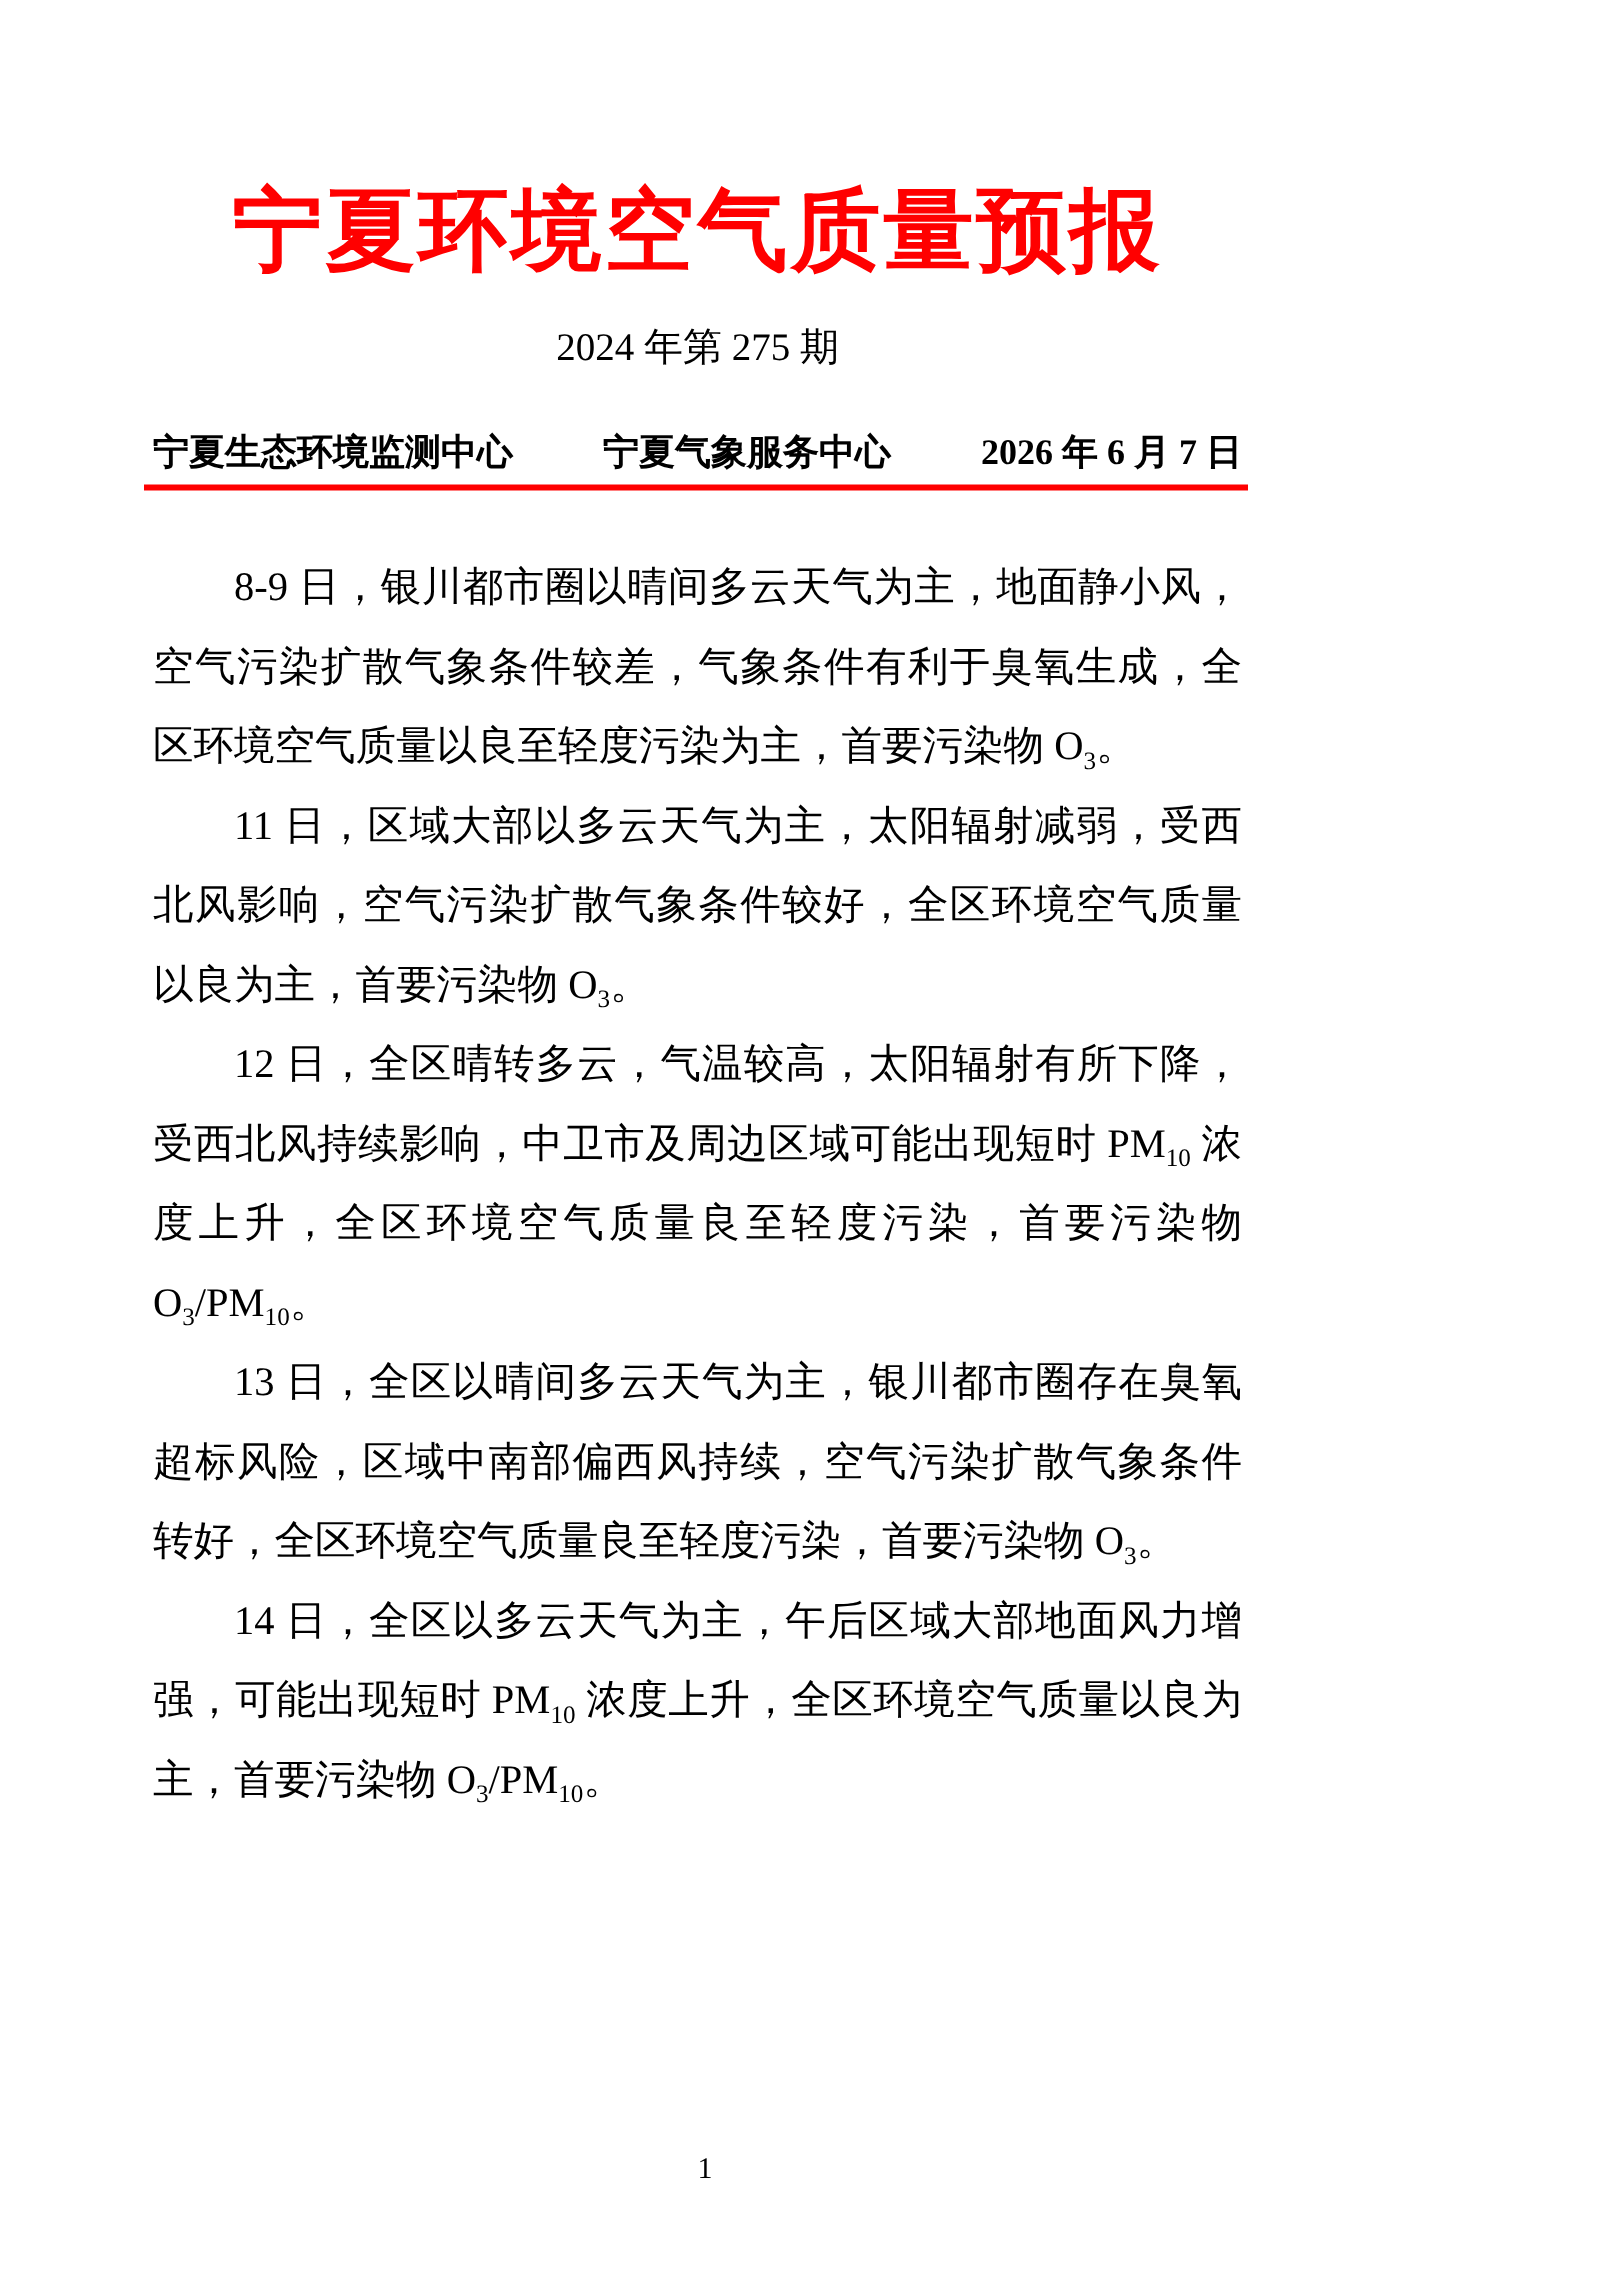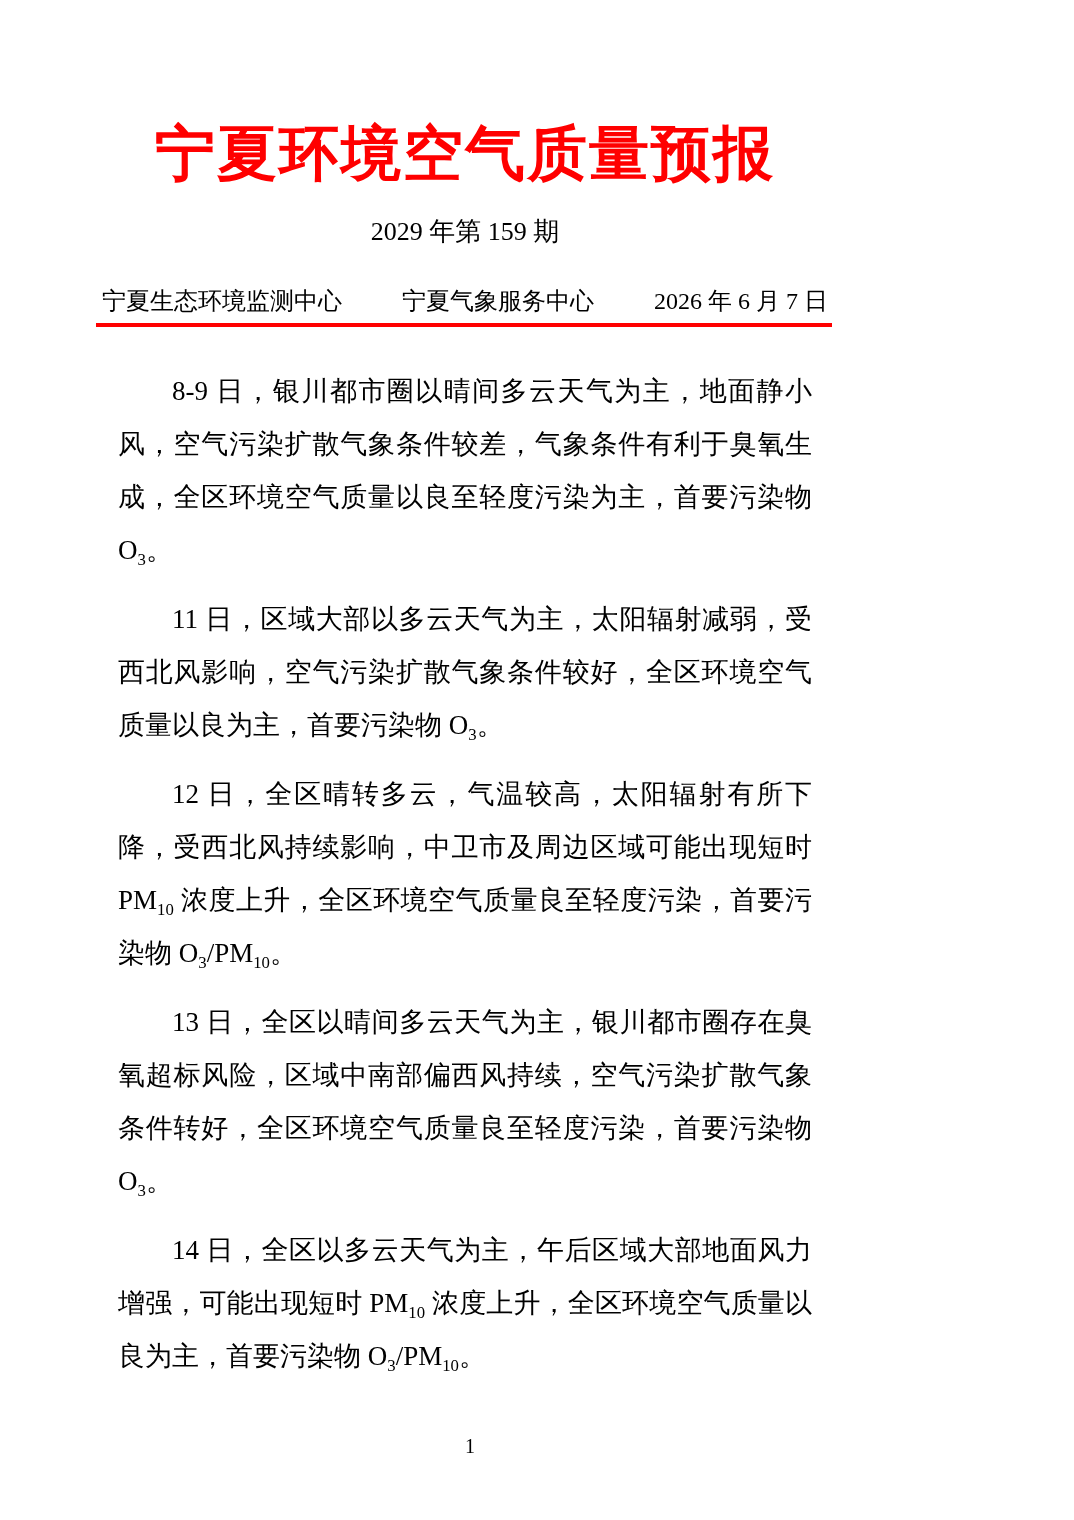--- a/index.html
+++ b/index.html
@@ -29,21 +29,21 @@
   }
   .issue-line {
     text-align: center;
     font-size: 26px;
     margin-top: 24px;
   }
   .org-row {
     display: flex;
     justify-content: space-between;
     align-items: baseline;
-    font-weight: normal;
+    font-weight: bold;
     font-size: 24px;
     margin-top: 36px;
     white-space: nowrap;
   }
   .red-rule {
     border: none;
     border-top: 4px solid #ff0000;
     margin: 6px 0 0 -6px;
     width: calc(100% + 10px);
   }
@@ -55,21 +55,21 @@
     letter-spacing: 1px;
   }
   .body-text {
     margin-top: 38px;
     font-size: 27px;
     line-height: 53px;
     text-align: justify;
     text-justify: inter-ideograph;
   }
   .body-text p {
-    margin: 16px;
+    margin: 0;
     text-indent: 2em;
     font-family: Liberation Serif, serif;
   }
   .body-text sub {
     font-size: 0.62em;
     line-height: 0;
   }
   .page-number {
     position: absolute;
     left: 0;
@@ -80,21 +80,21 @@
     color: #000000;
   }
 </style>
 </head>
 <body>
 
 <div class="page">
 
   <div class="doc-title">宁夏环境空气质量预报</div>
 
-  <div class="issue-line">2029 年第 159 期</div>
+  <div class="issue-line">2024 年第 275 期</div>
 
   <div class="org-row">
     <span>宁夏生态环境监测中心</span>
     <span>宁夏气象服务中心</span>
     <span>2026 年 6 月 7 日</span>
   </div>
 
   <hr class="red-rule">
 
 

